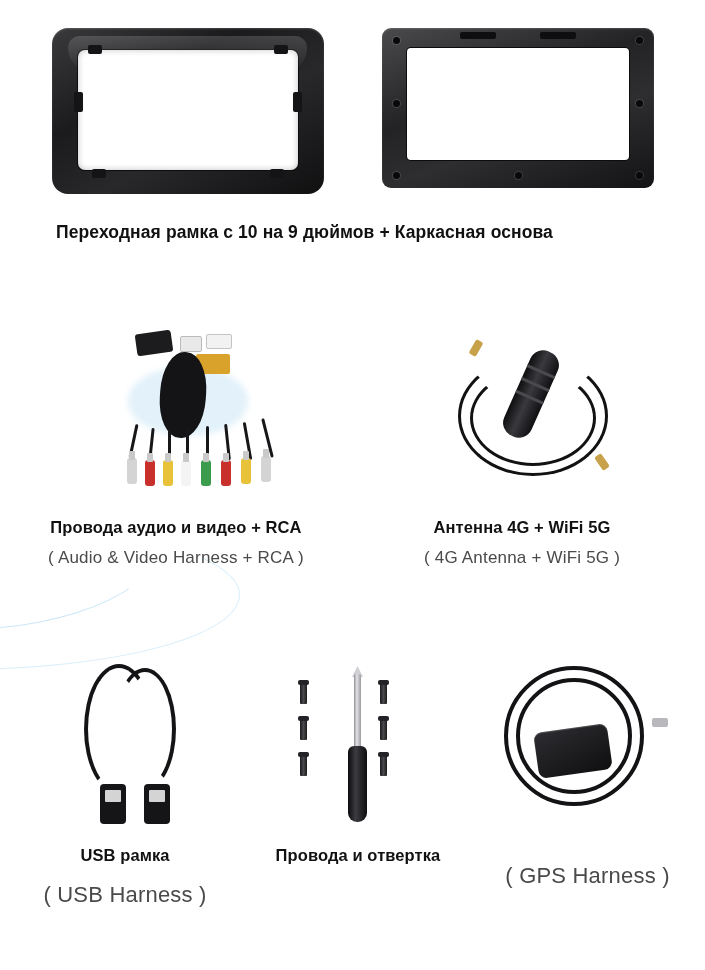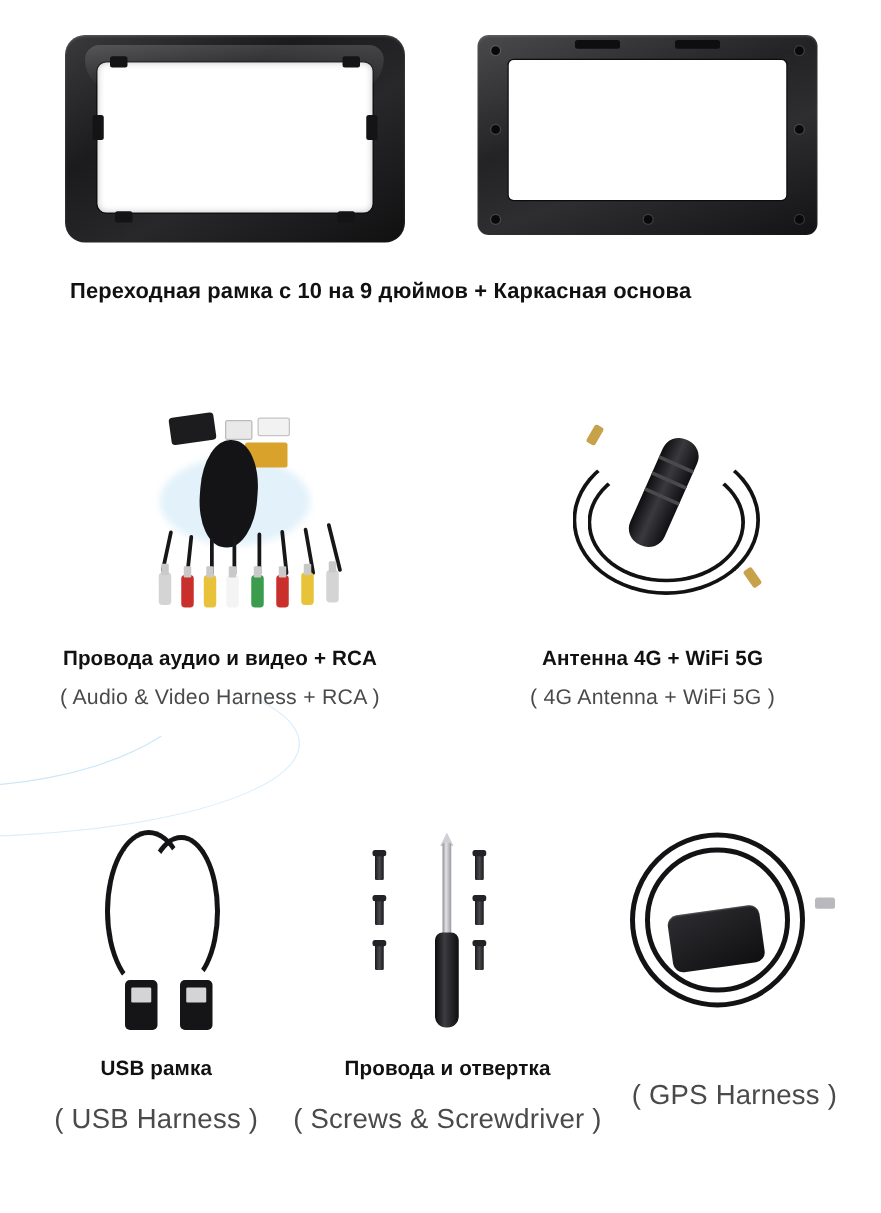--- a/index.html
+++ b/index.html
@@ -452,21 +452,20 @@
 
     </div>
 
     <div class="labels">
       <div class="col c1">
         <div class="cap-ru">USB рамка</div>
         <div class="cap-en">( USB Harness )</div>
       </div>
       <div class="col c2">
         <div class="cap-ru">Провода и отвертка</div>
-        <div class="cap-en">( Screws &amp; Screwdriver )</div>
       </div>
       <div class="col c3">
         <div class="cap-en">( GPS Harness )</div>
       </div>
     </div>
   </div>
 
 </div>
 
 </body></html>

